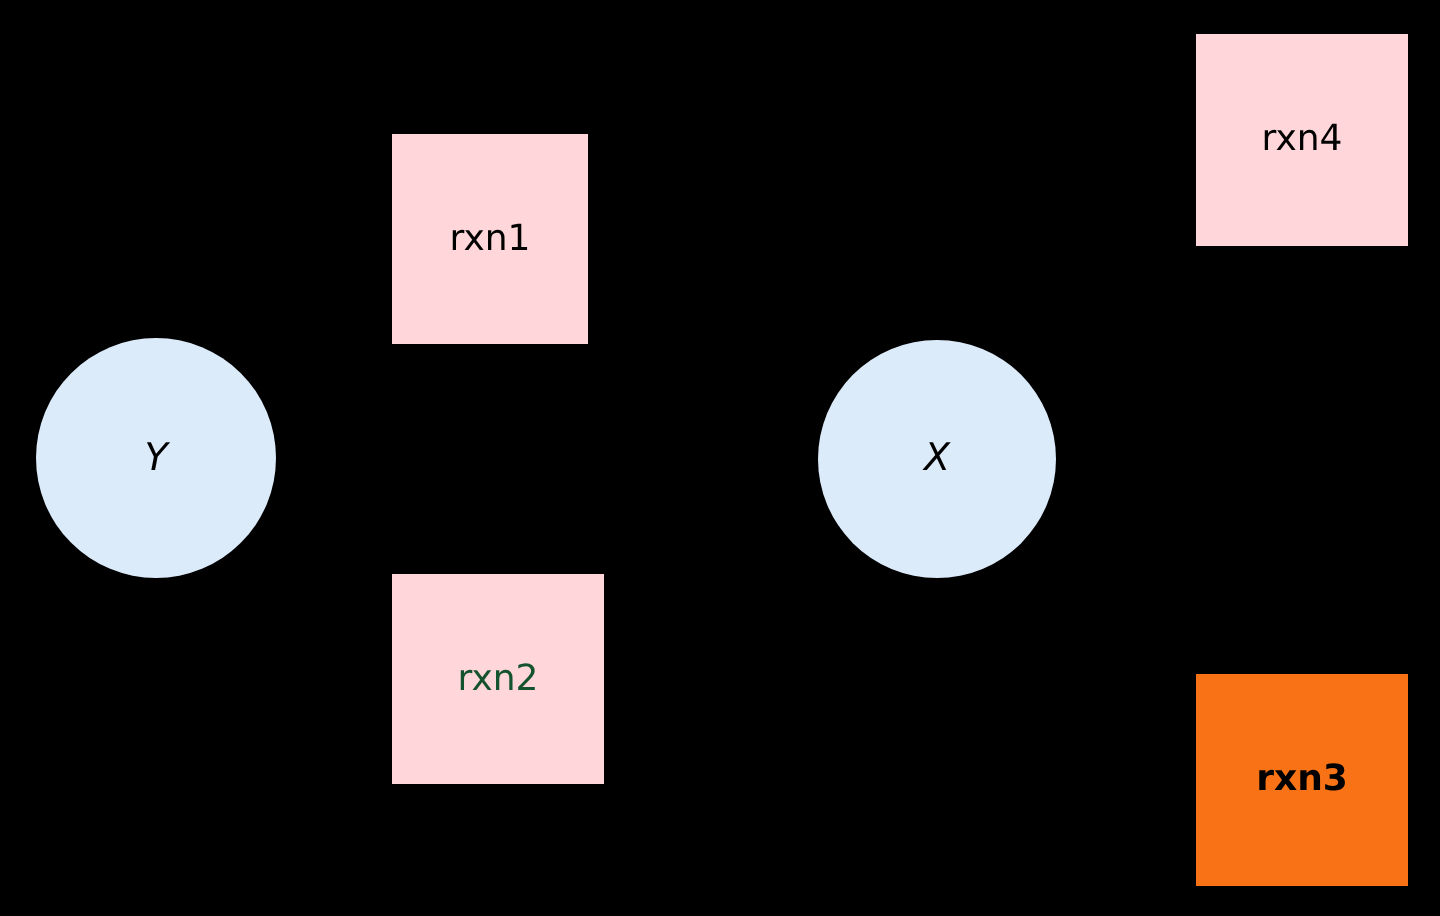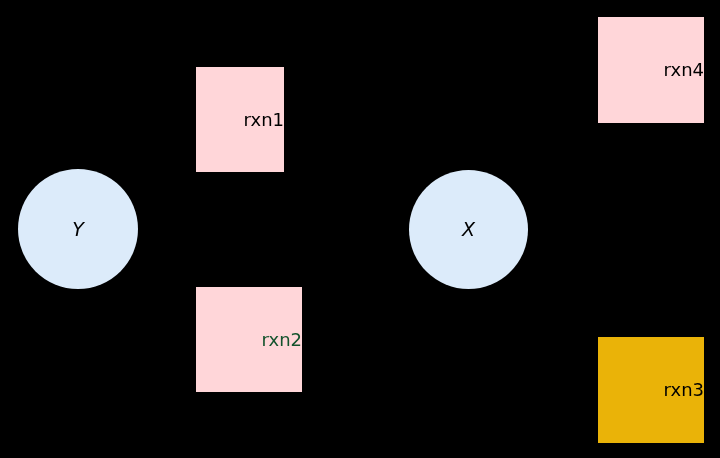--- a/index.html
+++ b/index.html
@@ -21,36 +21,35 @@
     align-items: center;
     justify-content: center;
     box-sizing: border-box;
   }
   .metabolite {
     border-radius: 50%;
     background: #dcebfa; 
   }
   .reaction {
     background: #ffd6d9; 
-    justify-content: flex-end;
   }
   .node-label {
     color: #000000;
     font-size: 18px;
     line-height: 1;
     white-space: nowrap;
   }
   .metabolite .node-label {
     font-style: italic;
     font-size: 19px;
   }
   
   #node-metabolite-y { left: 18px;  top: 169px; width: 120px; height: 120px; }
   #node-metabolite-x { left: 409px; top: 170px; width: 119px; height: 119px; }
-  #node-reaction-1   { left: 196px; top: 67px;  width: 88px; height: 105px; }
+  #node-reaction-1   { left: 196px; top: 67px;  width: 98px; height: 105px; }
   #node-reaction-2   { left: 196px; top: 287px; width: 106px; height: 105px; }
   #node-reaction-3   { left: 598px; top: 337px; width: 106px; height: 106px; }
   #node-reaction-4   { left: 598px; top: 17px;  width: 106px; height: 106px; }
 </style>
 </head>
 <body style="background: rgb(0, 0, 0);">
 
 <div class="canvas" style="background: rgb(0, 0, 0);">
 
   <div class="node metabolite" id="node-metabolite-y" style="background: rgb(220, 235, 250);">
@@ -62,21 +61,21 @@
   </div>
 
   <div class="node reaction" id="node-reaction-1" style="background: rgb(255, 214, 217);">
     <span class="node-label" style="color: rgb(0, 0, 0);">rxn1</span>
   </div>
 
   <div class="node reaction" id="node-reaction-2" style="background: rgb(255, 214, 217);">
     <span class="node-label" style="color: #14532d;">rxn2</span>
   </div>
 
-  <div class="node reaction" id="node-reaction-3" style="background: #eab308;">
+  <div class="node reaction" id="node-reaction-3" style="background: #f97316; font-weight: bold;">
     <span class="node-label" style="color: rgb(0, 0, 0);">rxn3</span>
   </div>
 
   <div class="node reaction" id="node-reaction-4" style="background: rgb(255, 214, 217);">
     <span class="node-label" style="color: rgb(0, 0, 0);">rxn4</span>
   </div>
 
 </div>
 
 </body></html>

